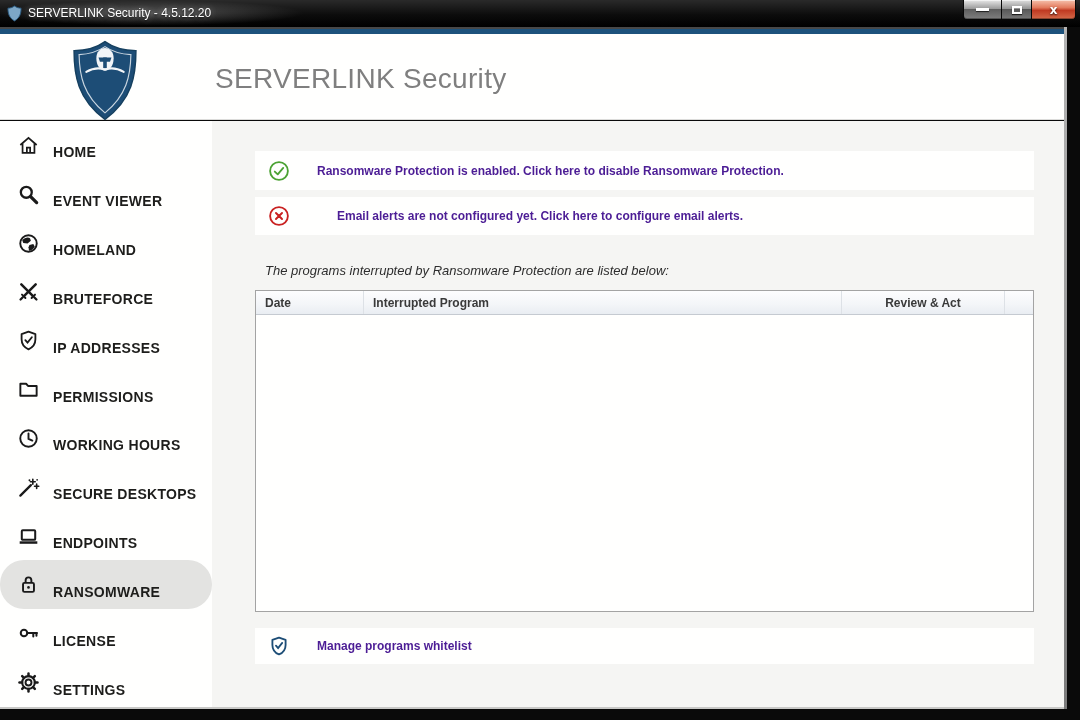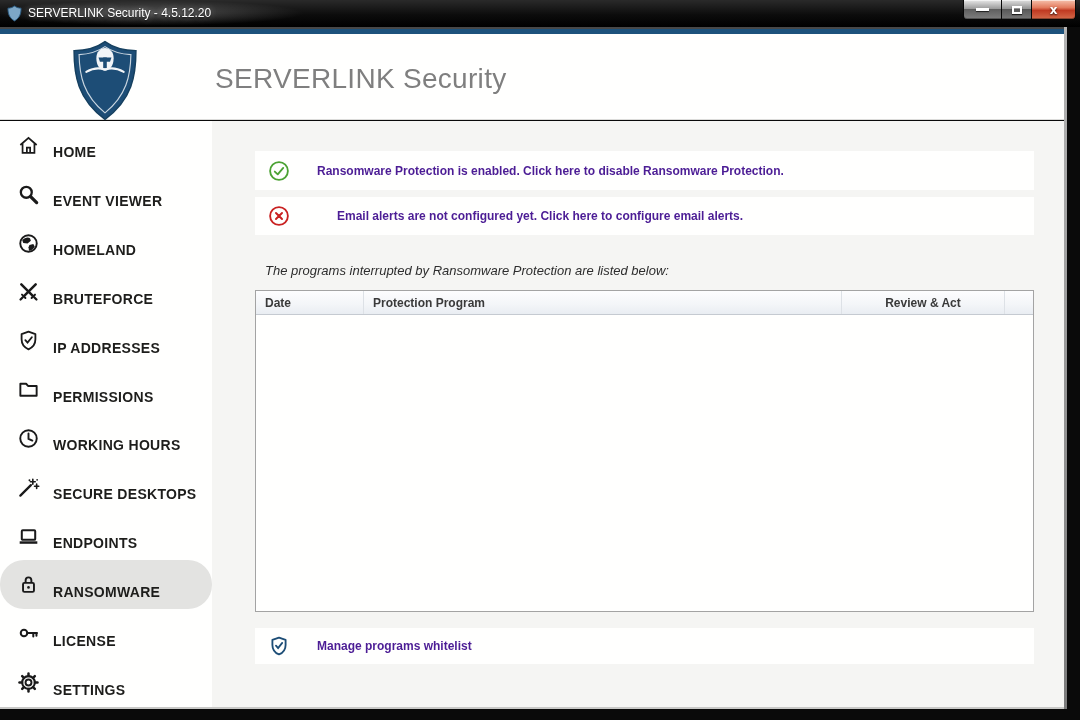--- a/index.html
+++ b/index.html
@@ -280,21 +280,21 @@
           </svg>
       </span>
       <span class="banner-text">Email alerts are not configured yet. Click here to configure email alerts.</span>
     </div>
 
     <div class="note">The programs interrupted by Ransomware Protection are listed below:</div>
 
     <div class="table">
       <div class="thead">
         <div class="th th-date">Date</div>
-        <div class="th th-program">Protection Program</div>
+        <div class="th th-program">Interrupted Program</div>
         <div class="th th-review">Review &amp; Act</div>
         <div class="th th-filler"></div>
       </div>
       <div class="tbody"></div>
     </div>
 
     <div class="whitelist">
       <span class="banner-ico">
         <svg viewBox="0 0 24 24" fill="none" stroke="#1d4d76" stroke-width="2">
             <path d="M12 2.8 L19.2 5.4 V10.8 C19.2 15.8 16.3 19.4 12 21.2 C7.7 19.4 4.8 15.8 4.8 10.8 V5.4 Z" stroke-linejoin="round"></path>

